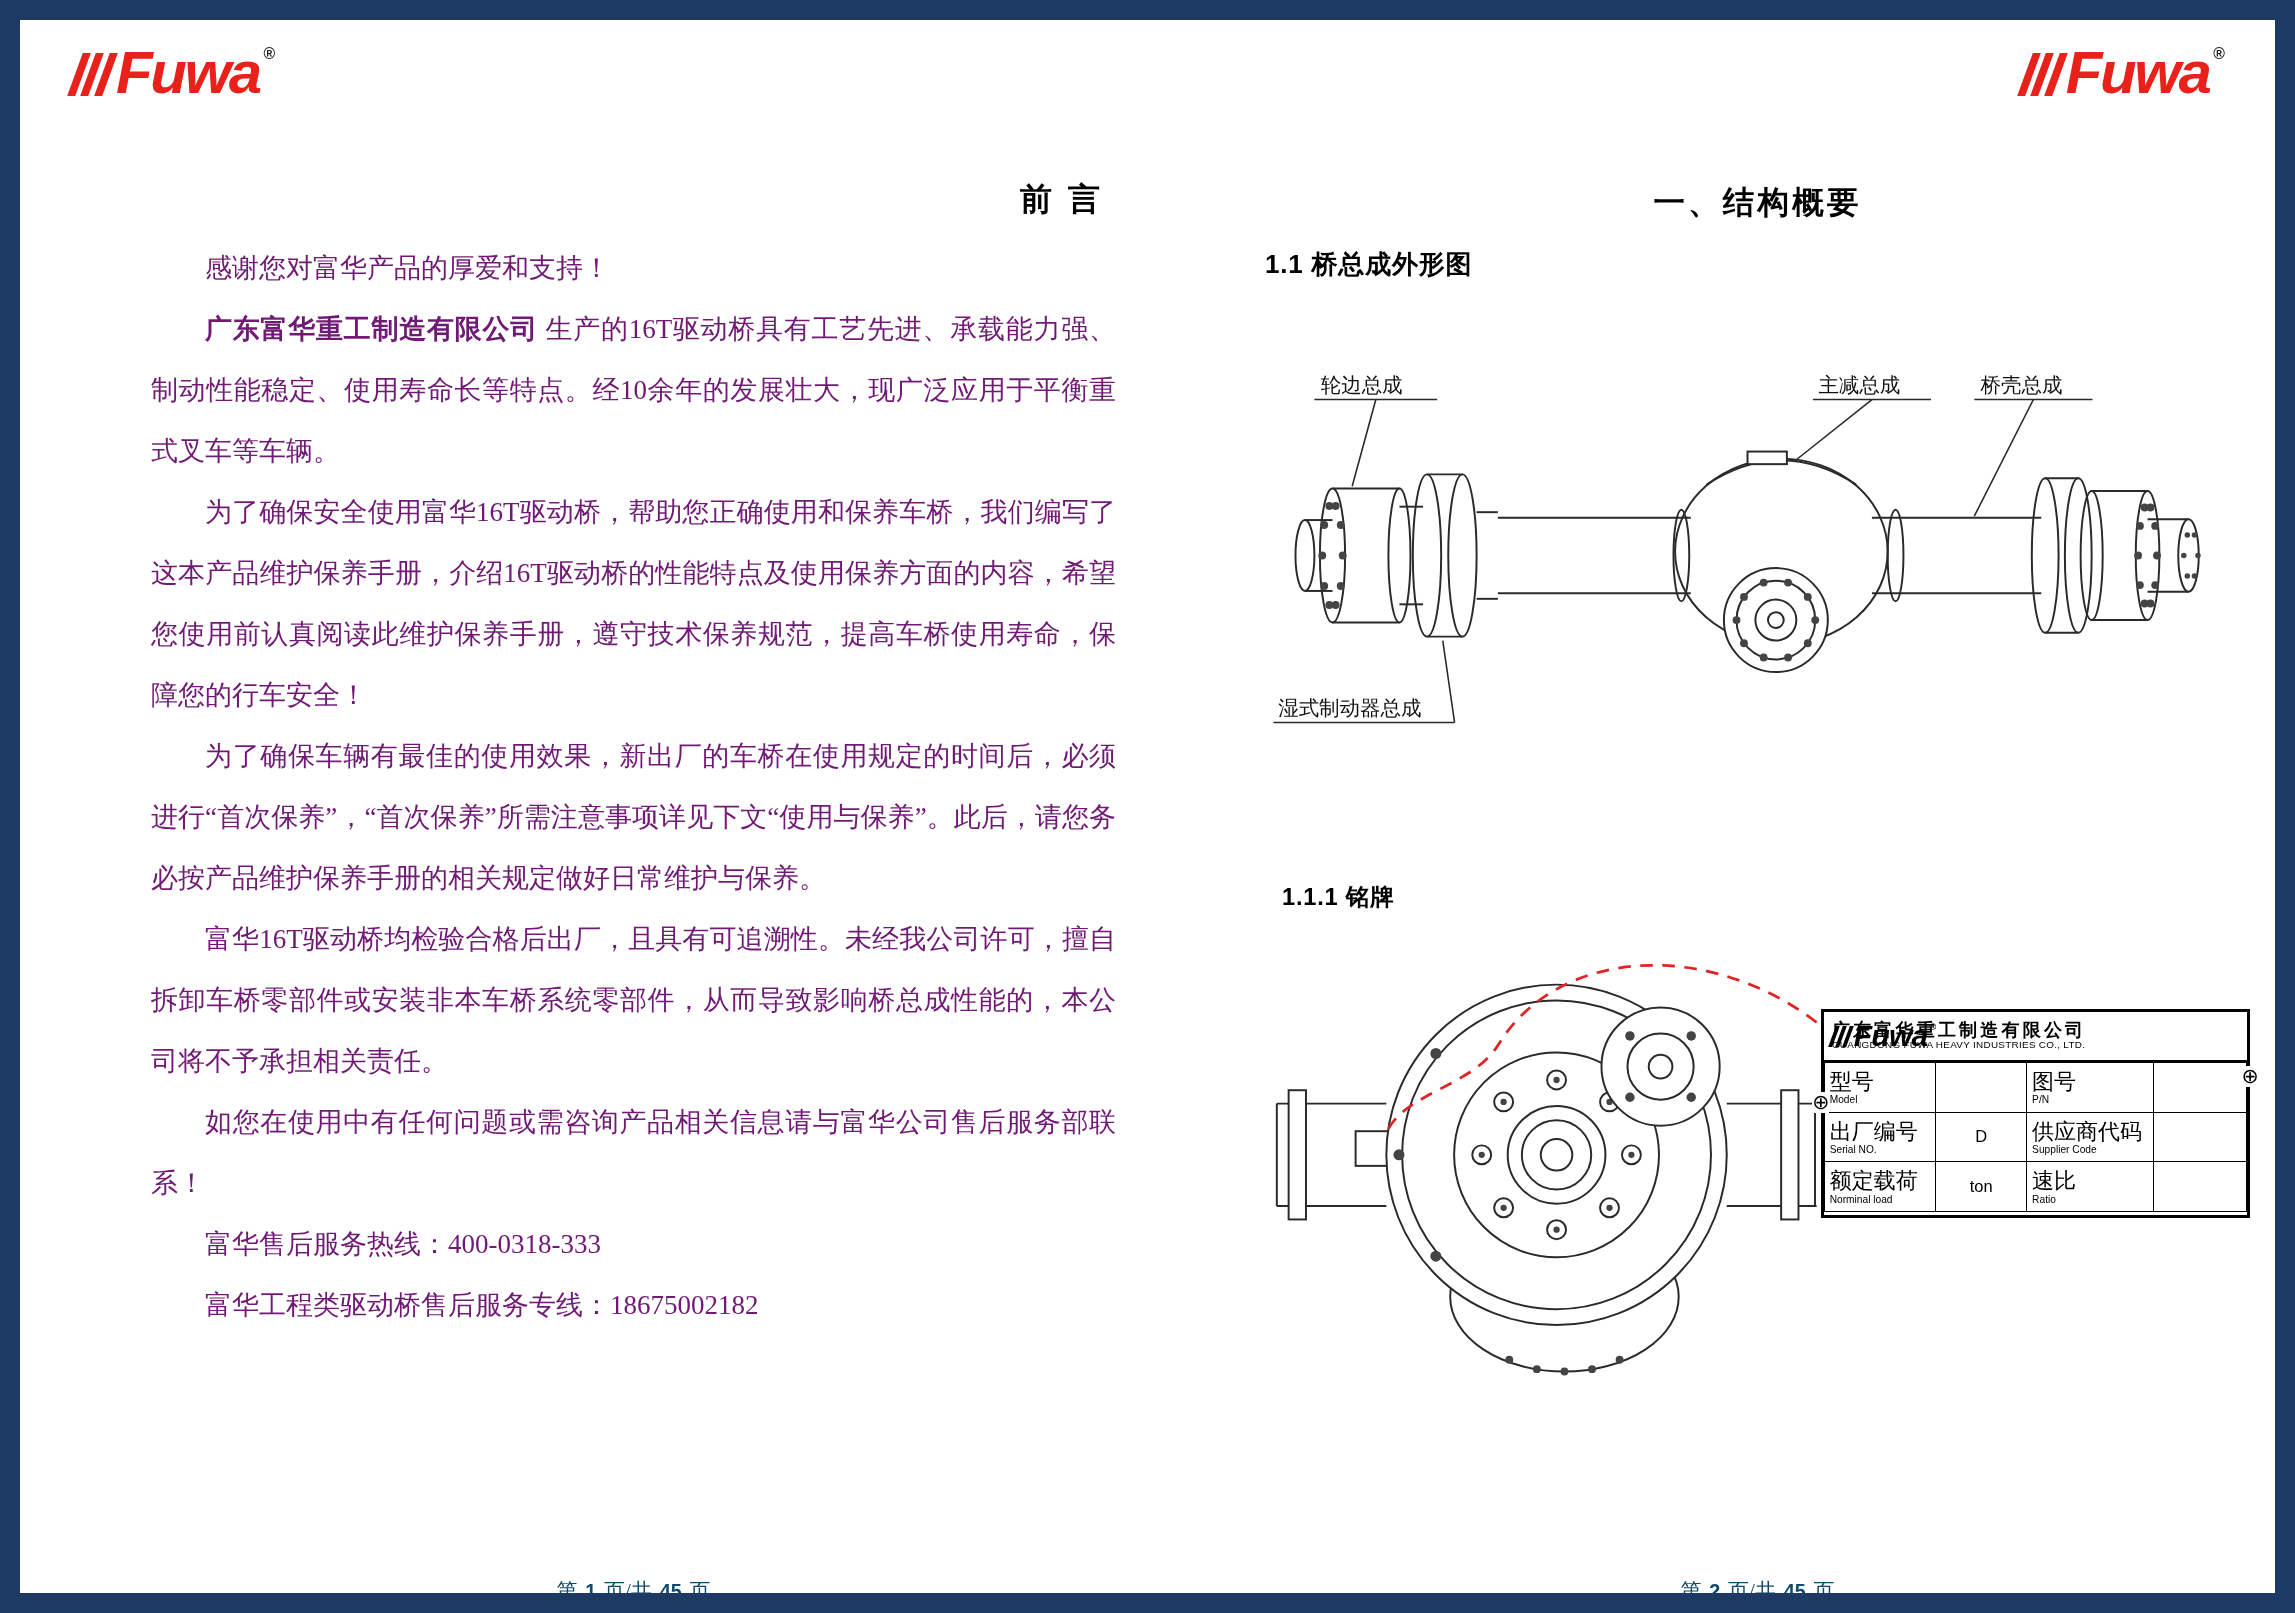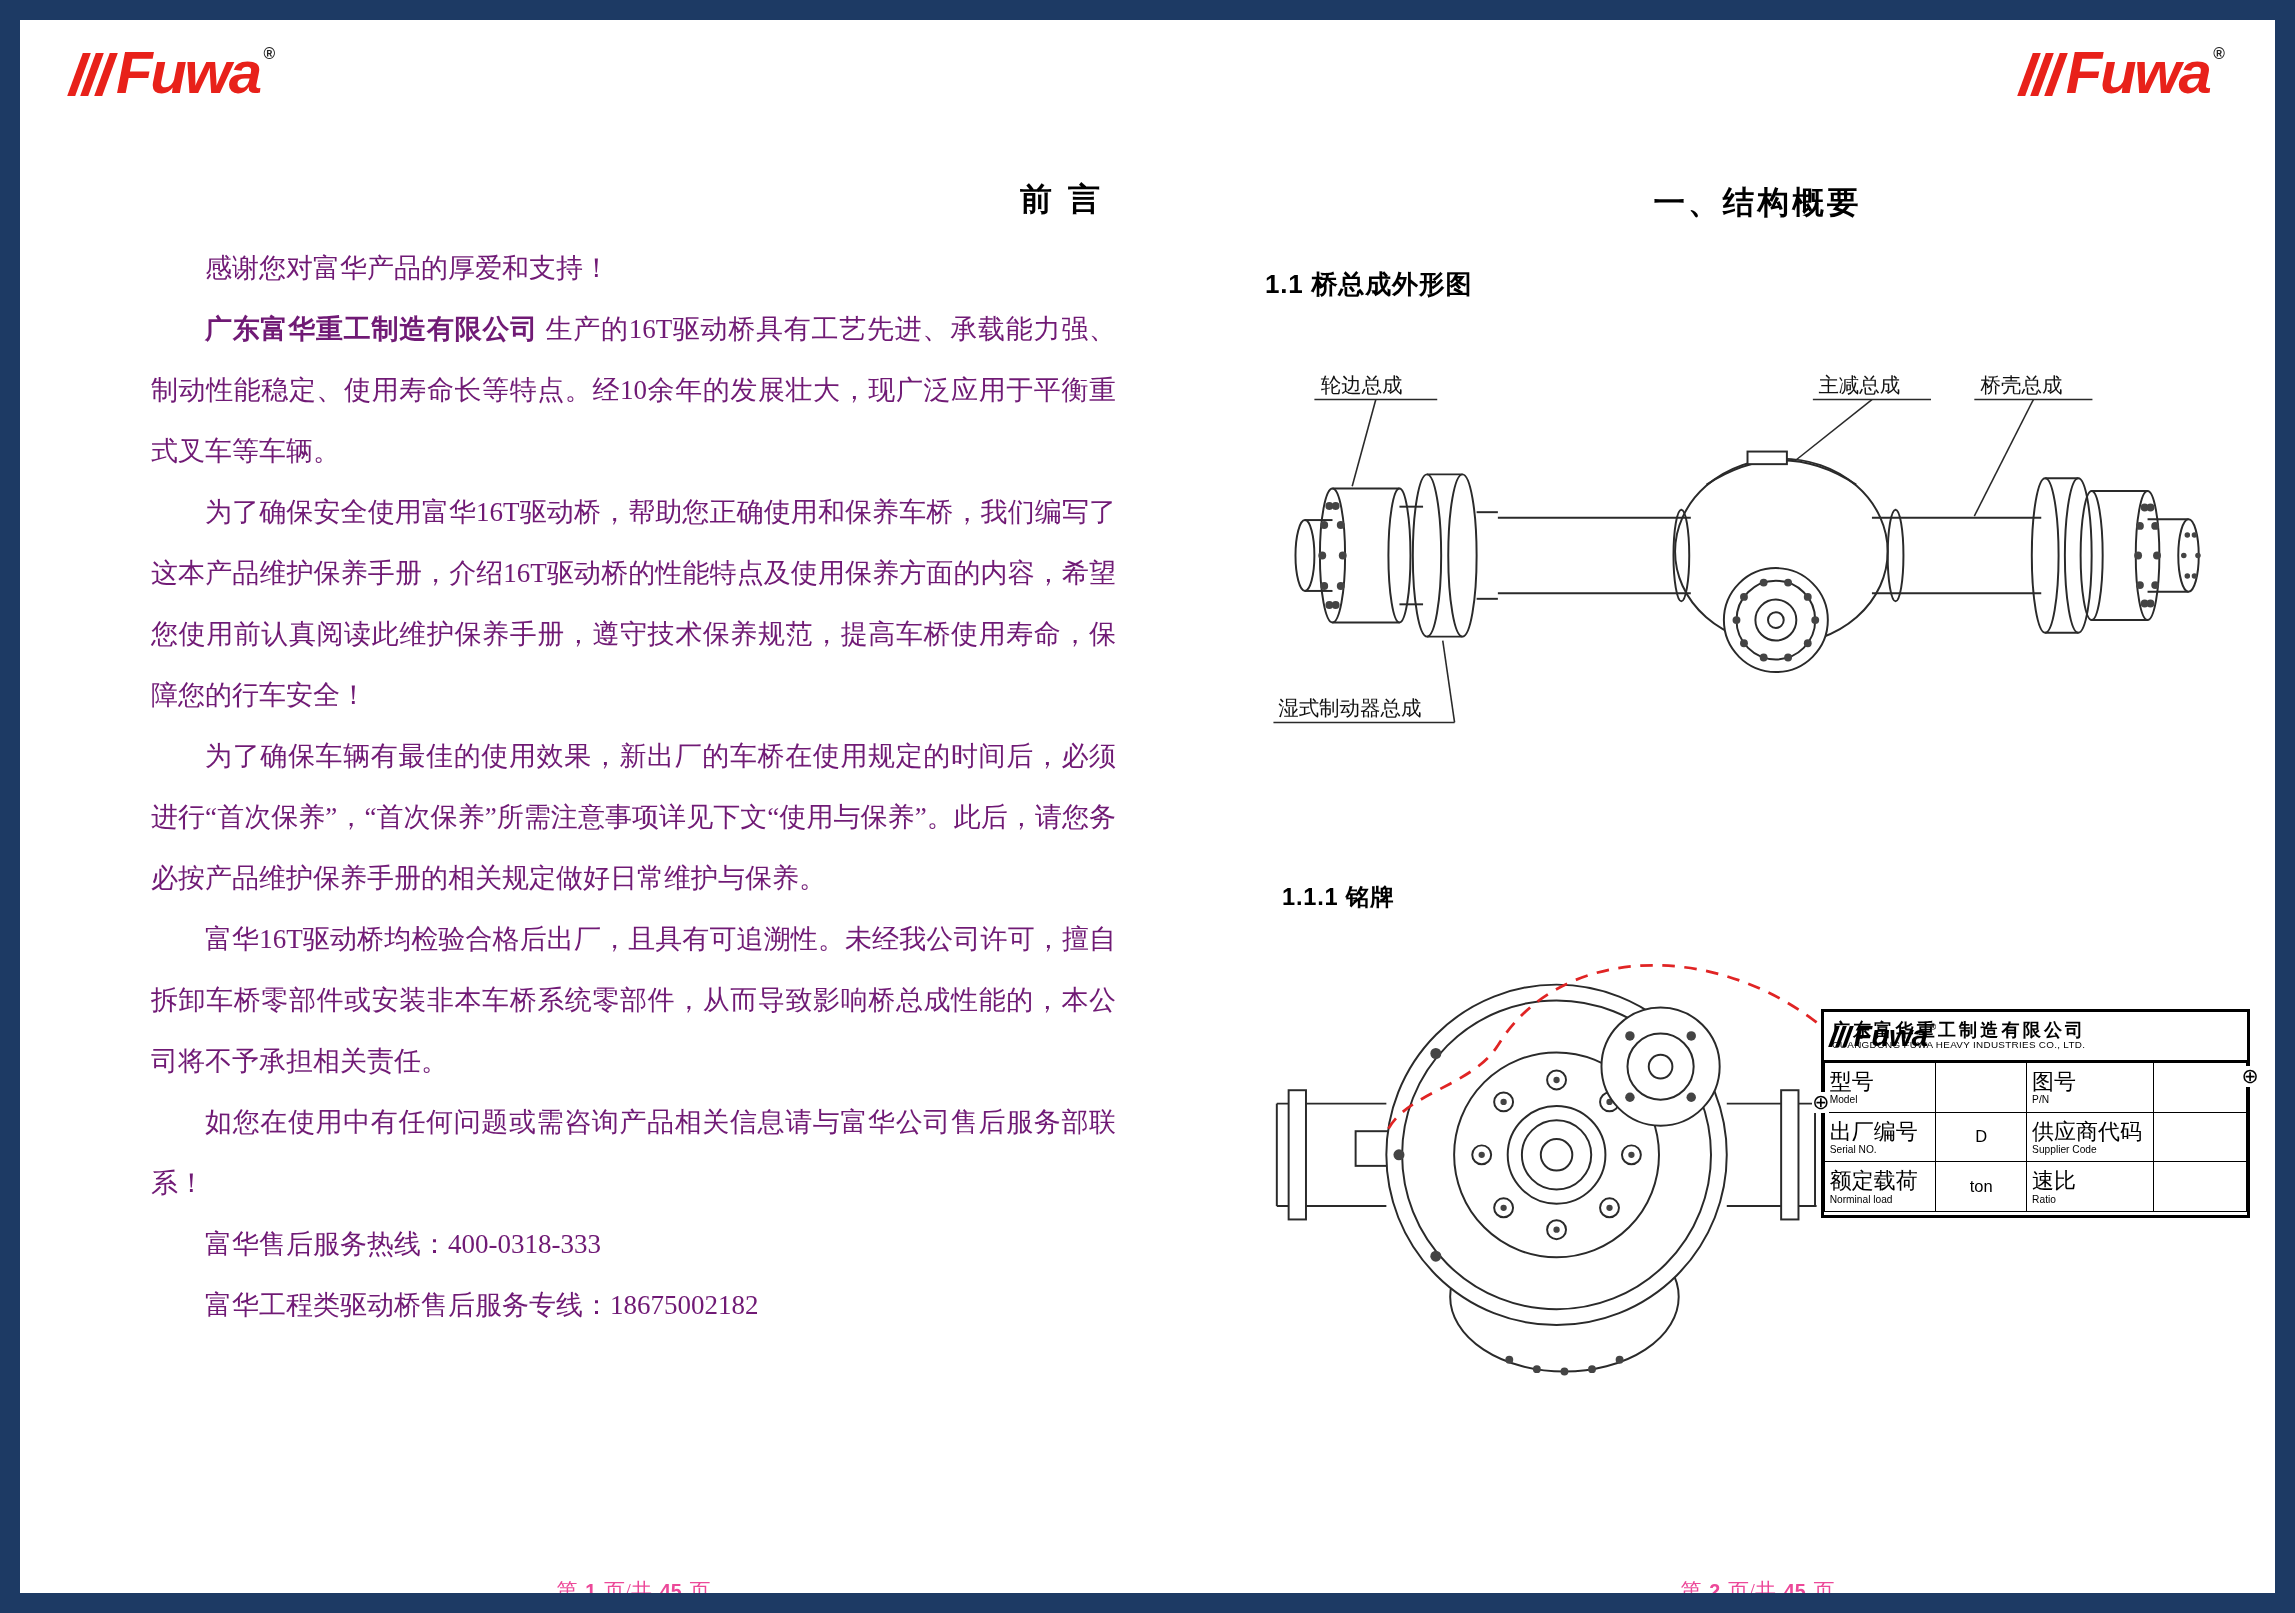--- a/index.html
+++ b/index.html
@@ -24,29 +24,29 @@
   .logo.mini .bars i{width:3.9px;height:21px;background:#000}
   .logo.mini .word{font-size:30px;color:#000;letter-spacing:-0.8px;margin-left:3.9px}
   .logo.mini .reg{font-size:8.7px;color:#000;margin-left:2.4px;margin-top:0}
 
   
   .left-col{position:absolute;left:131px;top:158px;width:965px}
   .doc-title{text-align:right;font-size:32px;font-weight:bold;letter-spacing:.5em;text-indent:.5em;margin-bottom:15.8px}
   .body-text p{font-size:27px;line-height:61px;text-align:justify;text-indent:2em;color:#701a75}
   .body-text .lead{font-weight:bold}
 
-  .footer{position:absolute;top:1557px;text-align:center;font-size:21px;color:#ec4899}
+  .footer{position:absolute;top:1557px;text-align:center;font-size:21px;color:#0c4a6e}
   .footer-left{left:131px;width:965px}
   .footer-right{left:1245px;width:985px}
   .footer b{font-family:"Liberation Sans",sans-serif;font-size:19.7px}
   .footer span,.footer b{margin:0 3.9px}
 
   
   .right-title{position:absolute;left:1245px;top:162px;width:985px;text-align:center;font-size:31.5px;font-weight:bold;letter-spacing:3.2px}
-  .h11{position:absolute;left:1245px;top:247px;font-size:26px;font-family:"Liberation Sans",sans-serif;letter-spacing:0.8px}
+  .h11{position:absolute;left:1245px;top:227px;font-size:26px;font-family:"Liberation Sans",sans-serif;letter-spacing:0.8px}
   .h111{position:absolute;left:1262px;top:861px;font-size:23.6px;font-family:"Liberation Sans",sans-serif;letter-spacing:0.8px}
 
   .diagram1{position:absolute;left:1245px;top:315px;width:1017px;height:441px}
   .diagram2-region{position:absolute;left:1245px;top:914px;width:985px;height:552px}
   .diagram2-region svg{position:absolute;left:0;top:0;width:100%;height:100%}
 
   svg text{font-family:"Liberation Sans",sans-serif;font-size:26px;fill:#111;stroke:none}
 
   
   .plate{position:absolute;left:556px;top:75px;width:429px;height:209px;background:#fff;border:3.2px solid #000;font-family:"Liberation Sans",sans-serif;z-index:2}

